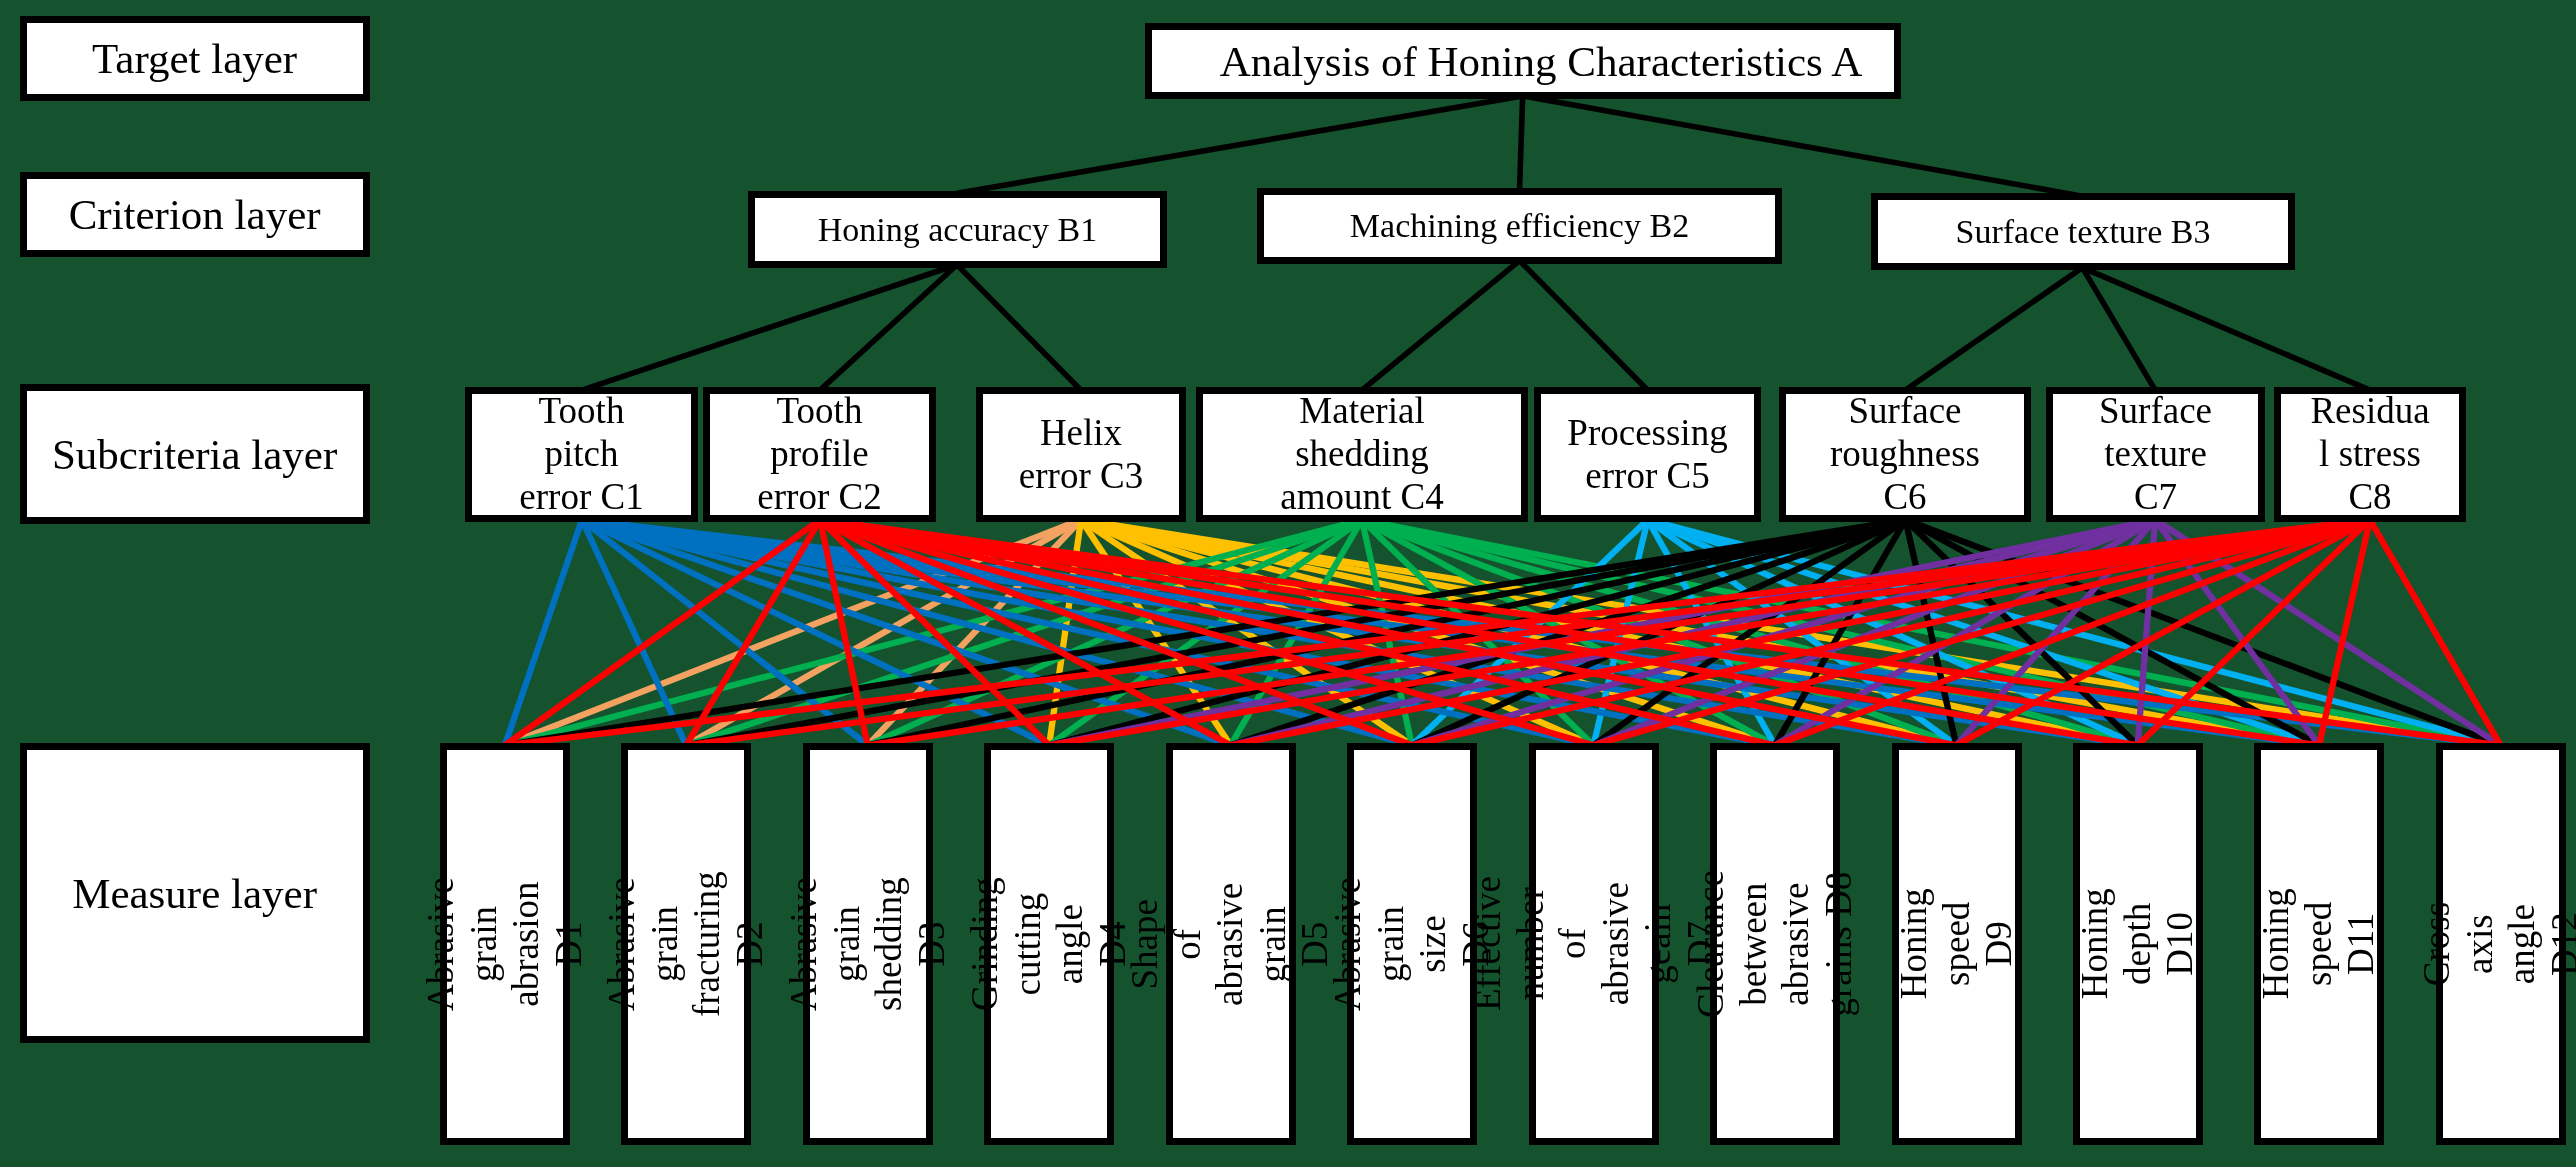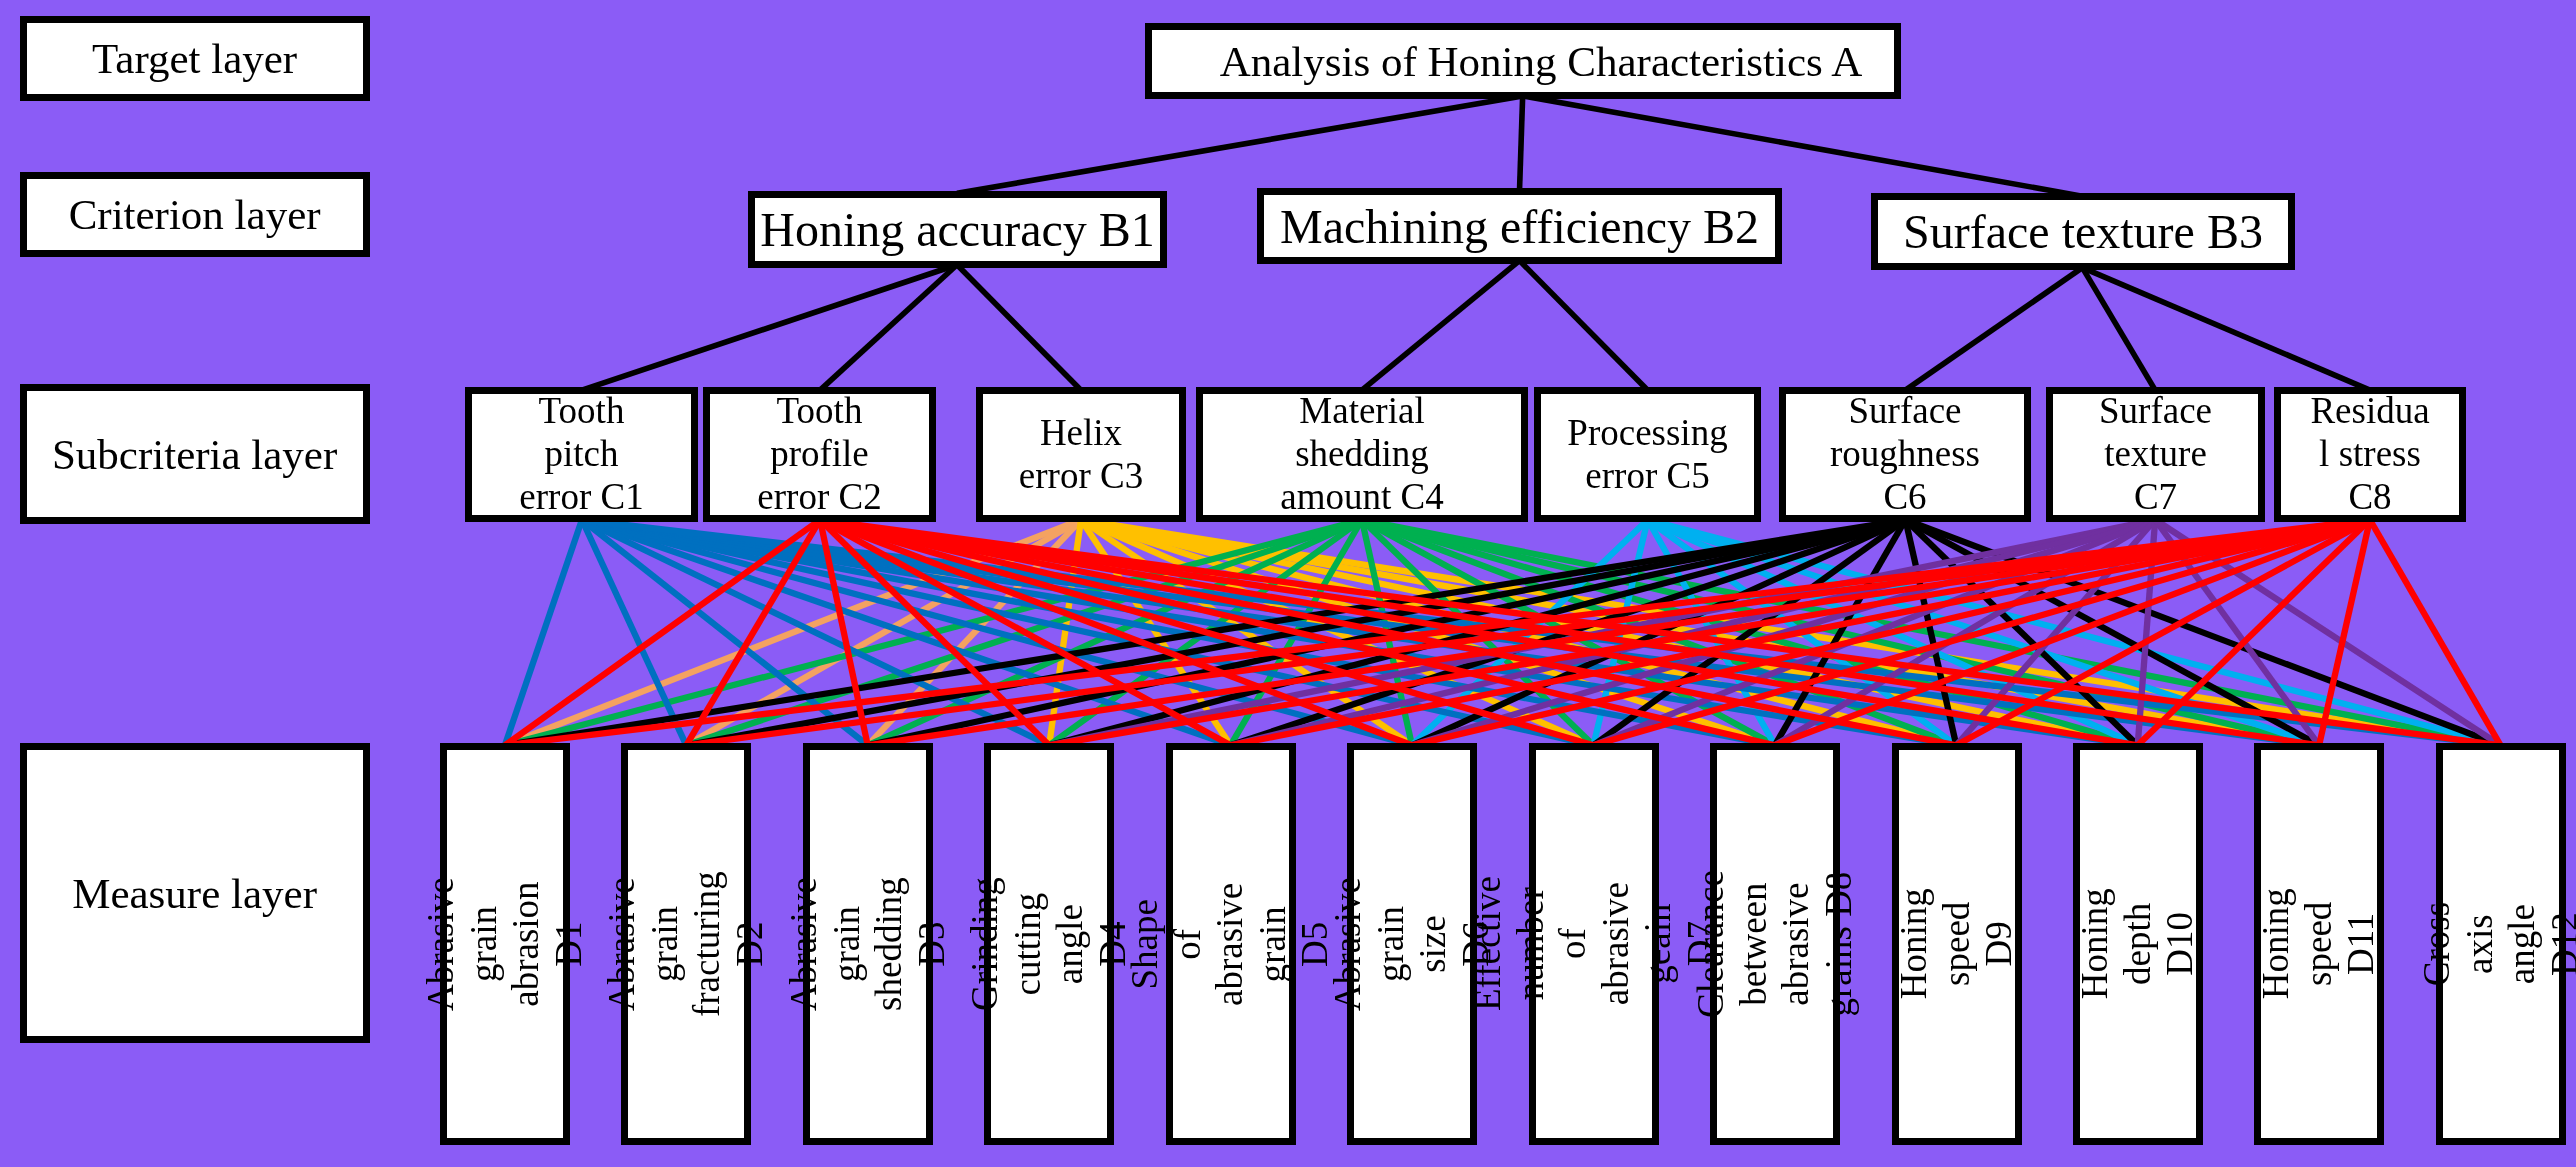--- a/index.html
+++ b/index.html
@@ -1,37 +1,37 @@
 <!DOCTYPE html>
 <html style="font-size:11.2px"><head>
 <meta charset="utf-8">
 <style>
   html, body { margin:0; padding:0; background:#ffffff; }
   .canvas {
     position:relative;
     width:2576px; height:1167px;
-    background:#8b5cf6;
+    background:#14532d;
     font-family:"Liberation Serif", serif;
     color:#000;
     overflow:hidden;
   }
   svg.edges { position:absolute; left:0; top:0; z-index:0; }
   .box {
     position:absolute;
     background:#ffffff;
     border:7px solid #000;
     box-sizing:border-box;
     display:flex; align-items:center; justify-content:center;
     text-align:center;
     z-index:1;
   }
   .txt { white-space:pre-line; }
   .layer-label .txt { font-size:43px; }
   .lvl-a .txt { font-size:43px; }
-  .lvl-b .txt { font-size:48px;text-align:right; }
+  .lvl-b .txt { font-size:34px;text-align:right; }
   .lvl-c .txt { font-size:37px; line-height:1.16; }
   .lvl-d .vtext {
     transform:rotate(-90deg);
     white-space:pre-line;
     width:392px;
     text-align:center;
     font-size:37px;
     line-height:1.15;
   }
 </style>

